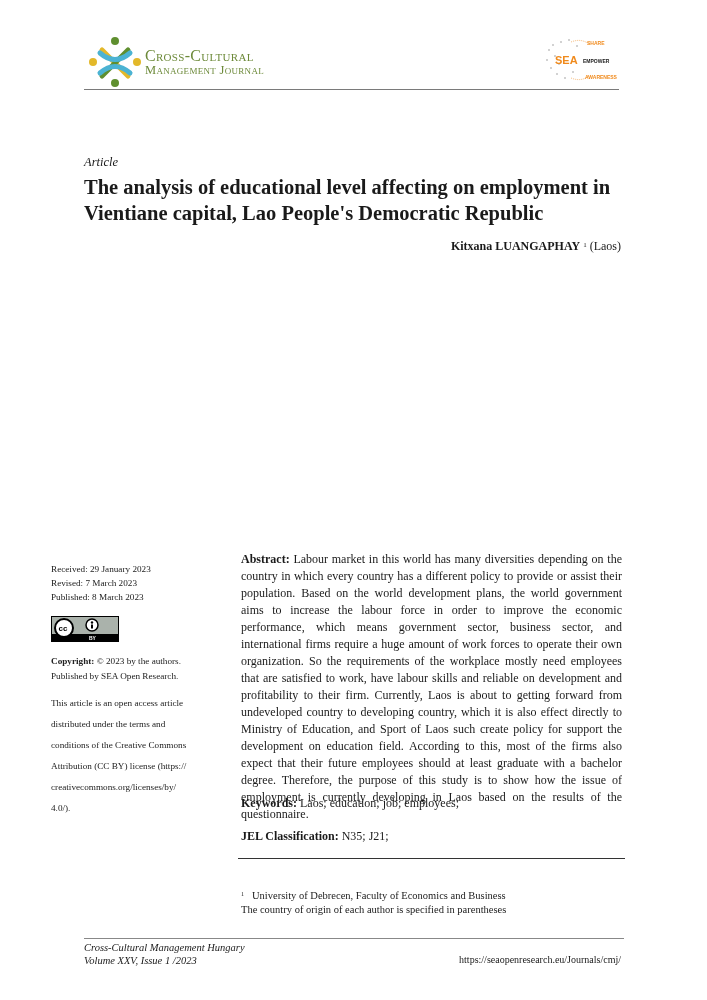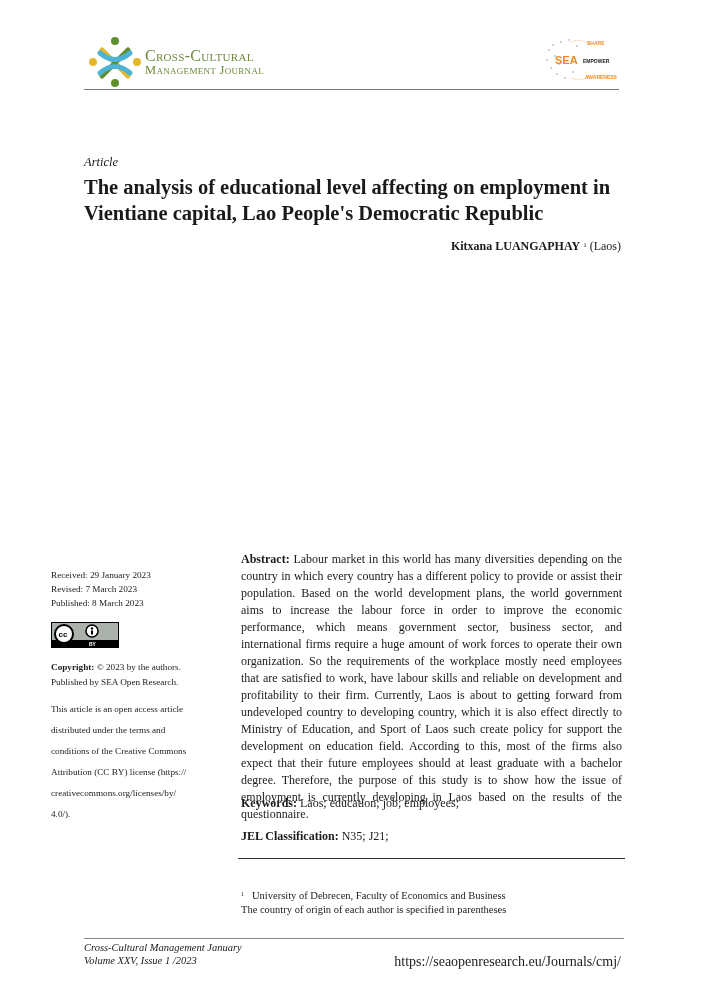--- a/index.html
+++ b/index.html
@@ -18,37 +18,37 @@
   
   .article-label { left: 84px; top: 155px; font-style: italic; font-size: 12.5px; }
   .title { left: 84px; top: 174px; width: 545px; font-weight: bold; font-size: 20.5px; line-height: 26px; }
   .authors { right: 86px; top: 237px; text-align: left; font-size: 12px; line-height: 16px; }
   .authors b { font-weight: bold; }
   .authors sup { font-size: 7px; vertical-align: 3px; }
 
   
   .sidebar { left: 51px; top: 562px; width: 164px; font-size: 9.2px; line-height: 15px; color: #222; }
   .sidebar .citation { text-align: justify; }
-  .sidebar .dates { margin-top: 6px; line-height: 14px; }
+  .sidebar .dates { line-height: 14px; }
   .sidebar .cc { margin-top: 12px; width: 66px; height: 24px; background: #aab2ab; border: 1px solid #000; position: relative; }
   .sidebar .copyright { margin-top: 12px; line-height: 15px; }
   .sidebar .oa { margin-top: 9px; line-height: 21px; }
 
   
   .abstract { left: 241px; top: 551px; width: 381px; font-size: 12px; line-height: 17px; text-align: justify; }
   .keywords { left: 241px; top: 796px; font-size: 12px; }
   .jel { left: 241px; top: 829px; font-size: 12px; }
   .main-rule { left: 238px; top: 858px; width: 387px; height: 1px; background: #333; }
   .footnote { left: 241px; top: 887px; font-size: 10.5px; line-height: 14px; }
   .footnote sup { font-size: 6px; vertical-align: 3px; margin-right: 8px; }
 
   
   .footer-rule { left: 84px; top: 938px; width: 540px; height: 1px; background: #888; }
   .footer-left { left: 84px; top: 941px; font-style: italic; font-size: 10.5px; line-height: 13px; }
-  .footer-right { right: 86px; top: 954px; font-size: 14px; }
+  .footer-right { right: 86px; top: 954px; font-size: 10px; }
 </style>
 </head>
 <body>
 
 <div class="abs logo-cross">
   <svg width="54" height="52" viewBox="0 0 54 52">
     <circle cx="27" cy="5" r="4" fill="#5f8f2f"></circle>
     <circle cx="27" cy="47" r="4" fill="#5f8f2f"></circle>
     <circle cx="5" cy="26" r="4" fill="#e3b82a"></circle>
     <circle cx="49" cy="26" r="4" fill="#e3b82a"></circle>
@@ -140,16 +140,16 @@
 <div class="abs main-rule"></div>
 <div class="abs footnote">
   <div>
     <sup>1</sup><span>University of Debrecen, Faculty of Economics and Business</span>
   </div>
   <div>The country of origin of each author is specified in parentheses</div>
 </div>
 
 <div class="abs footer-rule"></div>
 <div class="abs footer-left">
-  <div>Cross-Cultural Management January</div>
+  <div>Cross-Cultural Management Hungary</div>
   <div>Volume XXV, Issue 1 /2023</div>
 </div>
 <div class="abs footer-right">https://seaopenresearch.eu/Journals/cmj/</div>
 
 </body></html>

